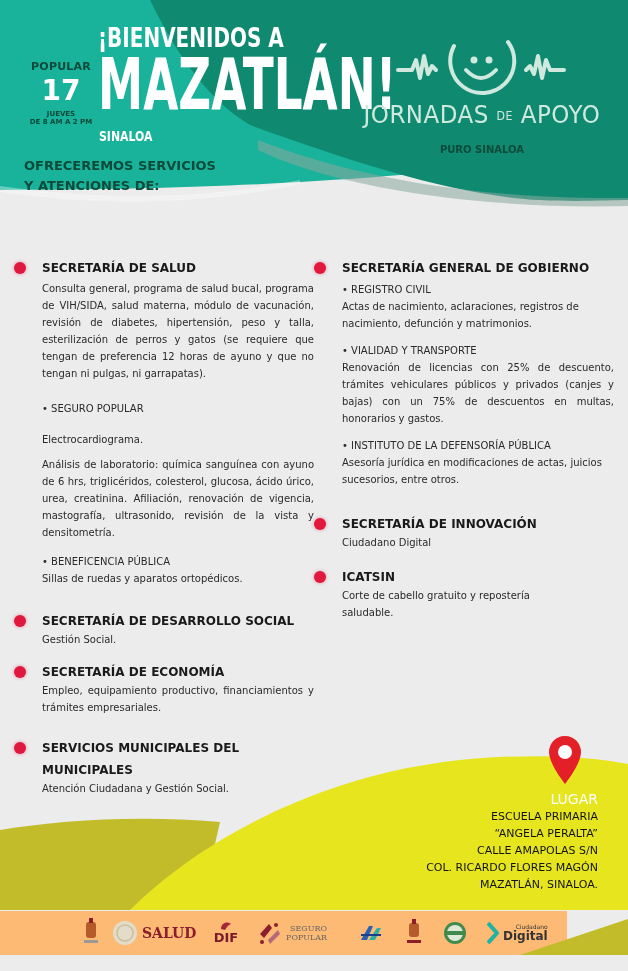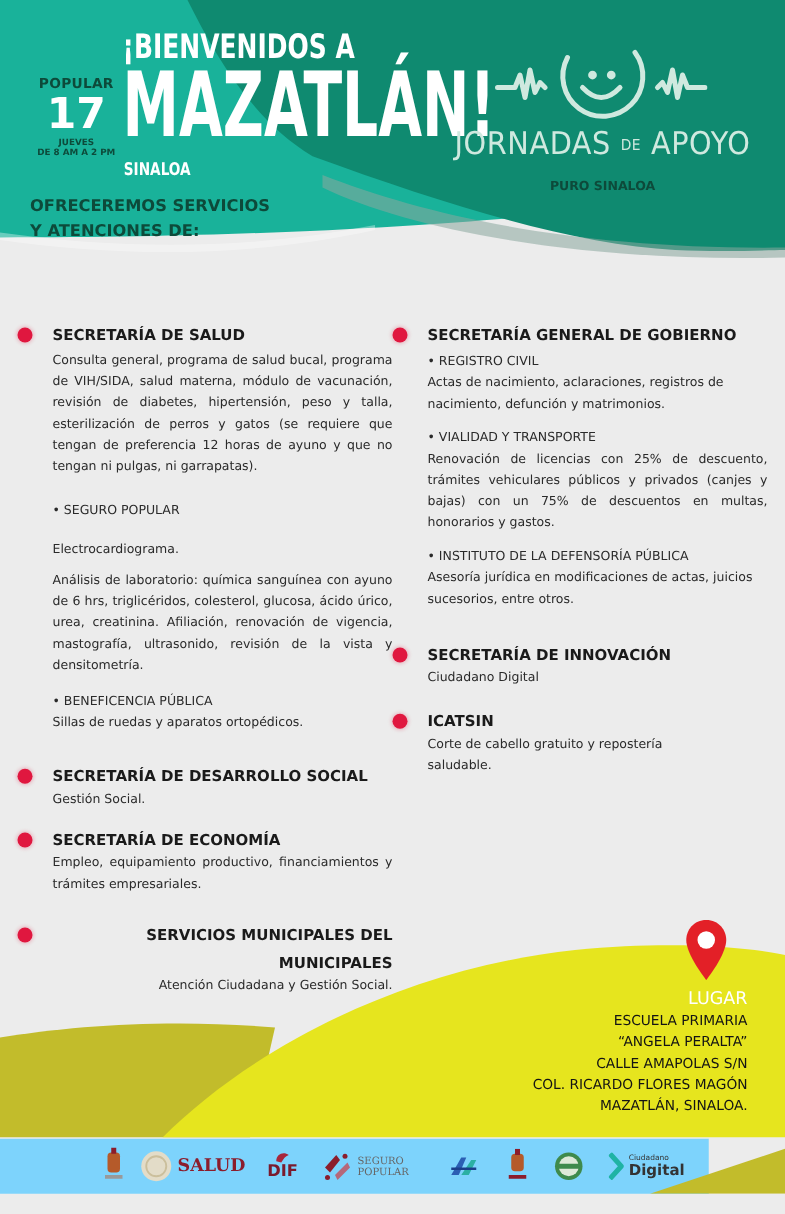--- a/index.html
+++ b/index.html
@@ -8,21 +8,21 @@
     position: relative;
     background: #ececec;
     font-family: "Liberation Sans", "DejaVu Sans", sans-serif;
     color: #222;
   }
   .hdr-bg { position: absolute; left: 0; top: 0; width: 628px; height: 260px; }
   .hdr-bg svg { display: block; }
 
   .date-block { position: absolute; left: 22px; top: 60px; width: 78px; text-align: center; color: #0d4a3a; }
   .date-month { font-family: "DejaVu Sans", sans-serif; font-weight: bold; font-size: 11px; letter-spacing: 0.2px; }
-  .date-day { font-family: "DejaVu Sans", sans-serif; font-weight: bold; font-size: 34px; color: #fff; line-height: 34px; margin-top: 1px; }
+  .date-day { font-family: "DejaVu Sans", sans-serif; font-weight: bold; font-size: 28px; color: #fff; line-height: 34px; margin-top: 1px; }
   .date-weekday { font-family: "DejaVu Sans", sans-serif; font-weight: bold; font-size: 7px; margin-top: 2px; }
   .date-hours { font-family: "DejaVu Sans", sans-serif; font-weight: bold; font-size: 7px; }
 
   .welcome-line1 { position: absolute; left: 98px; top: 22px; font-family: "DejaVu Sans", sans-serif; font-weight: bold; color: #fff; font-size: 27px; letter-spacing: 0px; transform: scaleX(0.74); transform-origin: left top; white-space: nowrap; }
   .welcome-line2 { position: absolute; left: 98px; top: 44px; font-family: "DejaVu Sans", sans-serif; font-weight: bold; color: #fff; font-size: 72px; line-height: 80px; letter-spacing: 0px; transform: scaleX(0.63); transform-origin: left top; white-space: nowrap; }
   .welcome-line3 { position: absolute; left: 99px; top: 128px; font-family: "DejaVu Sans", sans-serif; font-weight: bold; color: #fff; font-size: 14px; transform: scaleX(0.78); transform-origin: left top; white-space: nowrap; }
 
   .offer-title { position: absolute; left: 24px; top: 156px; font-family: "DejaVu Sans", sans-serif; font-weight: bold; color: #0d4a3a; font-size: 13px; line-height: 20px; }
 
   .jornadas-logo { position: absolute; left: 396px; top: 30px; width: 230px; }
@@ -38,21 +38,21 @@
   .sec-title { font-family: "DejaVu Sans", sans-serif; font-weight: bold; font-size: 12px; color: #1a1a1a; line-height: 20px; white-space: nowrap; }
   .sec-body { font-family: "DejaVu Sans", sans-serif; font-size: 10px; color: #2a2a2a; line-height: 17px; }
   .sec-body.justify { text-align: justify; }
   .sub-title { font-family: "DejaVu Sans", sans-serif; font-size: 10px; color: #2a2a2a; line-height: 17px; }
 
   .yellow-bg { position: absolute; left: 0; top: 730px; width: 628px; height: 180px; }
   .pin { position: absolute; left: 548px; top: 735px; width: 34px; height: 50px; }
   .place { position: absolute; right: 30px; top: 790px; text-align: right; color: #141414; font-family: "DejaVu Sans", sans-serif; font-weight: normal; font-size: 11px; line-height: 17px; }
   .place .lugar { color: #fff; font-size: 14px; line-height: 18px; }
 
-  .logos-bar { position: absolute; left: 0; top: 911px; width: 567px; height: 44px; background: #7dd3fc; }
+  .logos-bar { position: absolute; left: 0; top: 911px; width: 567px; height: 44px; background: #fdba74; text-align: right; }
   .logo { position: absolute; top: 6px; height: 32px; display: flex; align-items: center; justify-content: center; }
   .logo-text { font-family: "DejaVu Serif", serif; font-weight: bold; color: #8b1d2c; }
 </style>
 </head>
 <body>
 
 <div class="hdr-bg">
   <svg width="628" height="260" viewBox="0 0 628 260">
     <path d="M0 0 H628 V160 C560 150 420 190 0 190 Z" fill="#19b29a"></path>
     <path d="M150 0 H628 V200 C610 200 580 202 540 200 C460 196 360 165 250 125 C200 95 170 40 150 0 Z" fill="#0f8a70"></path>
@@ -137,21 +137,21 @@
     <div class="sec-title">SECRETARÍA DE DESARROLLO SOCIAL</div>
     <div class="sec-body">Gestión Social.</div>
   </div>
 
   <div class="section" style="margin-top:14px;">
     <span class="dot"></span>
     <div class="sec-title">SECRETARÍA DE ECONOMÍA</div>
     <div class="sec-body justify">Empleo, equipamiento productivo, financiamientos y trámites empresariales.</div>
   </div>
 
-  <div class="section" style="margin-top:22px;text-align:right;">
+  <div class="section" style="margin-top:22px;">
     <span class="dot"></span>
     <div class="sec-title">SERVICIOS MUNICIPALES DEL</div>
     <div class="sec-title" style="margin-top:2px;">MUNICIPALES</div>
     <div class="sec-body">Atención Ciudadana y Gestión Social.</div>
   </div>
 </div>
 
 <div class="col col-right">
   <div class="section">
     <span class="dot"></span>

